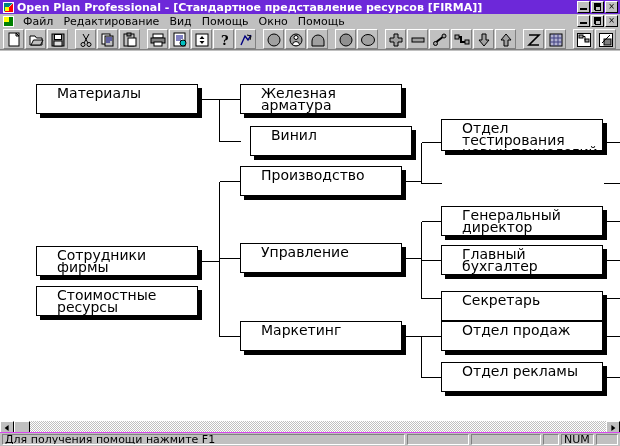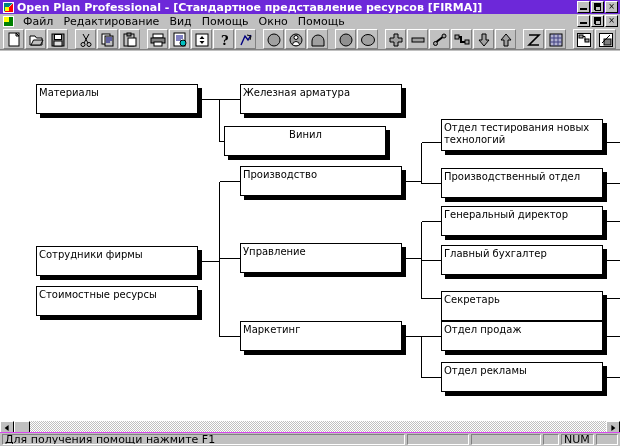--- a/index.html
+++ b/index.html
@@ -166,24 +166,24 @@
     overflow: hidden;
   }
   .chart-svg { position: absolute; left: 0; top: 0; }
 
   .node {
     position: absolute;
     background: #ffffff;
     border: 1px solid #000000;
     box-sizing: border-box;
     box-shadow: 4px 4px 0 0 #000000;
-    font-size: 10px;
+    font-size: 14px;
     color: #000000;
     line-height: 12px;
-    padding: 2px 1px 0 2px;
+    padding: 2px 1px 0 20px;
     overflow: hidden;
   }
 
   
   .hscroll {
     position: absolute;
     left: 0; top: 420px;
     width: 620px;
     height: 14px;
     background: #c0c0c0;
@@ -537,35 +537,32 @@
     </svg>
 
     <div class="node" style="left:36px; top:33px; width:162px; height:30px;">
       <span>Материалы</span>
     </div>
 
     <div class="node" style="left:240px; top:33px; width:162px; height:30px;">
       <span>Железная арматура</span>
     </div>
 
-    <div class="node" style="left:224px; top:75px; width:162px; height:30px;text-align:center;">
+    <div class="node" style="left:250px; top:75px; width:162px; height:30px;">
       <span>Винил</span>
     </div>
 
     <div class="node" style="left:441px; top:68px; width:162px; height:32px;">
       <span>Отдел тестирования новых технологий</span>
     </div>
 
     <div class="node" style="left:240px; top:115px; width:162px; height:30px;">
       <span>Производство</span>
     </div>
 
-    <div class="node" style="left:441px; top:117px; width:162px; height:30px;">
-      <span>Производственный отдел</span>
-    </div>
 
     <div class="node" style="left:441px; top:155px; width:162px; height:30px;">
       <span>Генеральный директор</span>
     </div>
 
     <div class="node" style="left:36px; top:195px; width:162px; height:30px;">
       <span>Сотрудники фирмы</span>
     </div>
 
     <div class="node" style="left:441px; top:194px; width:162px; height:30px;">

